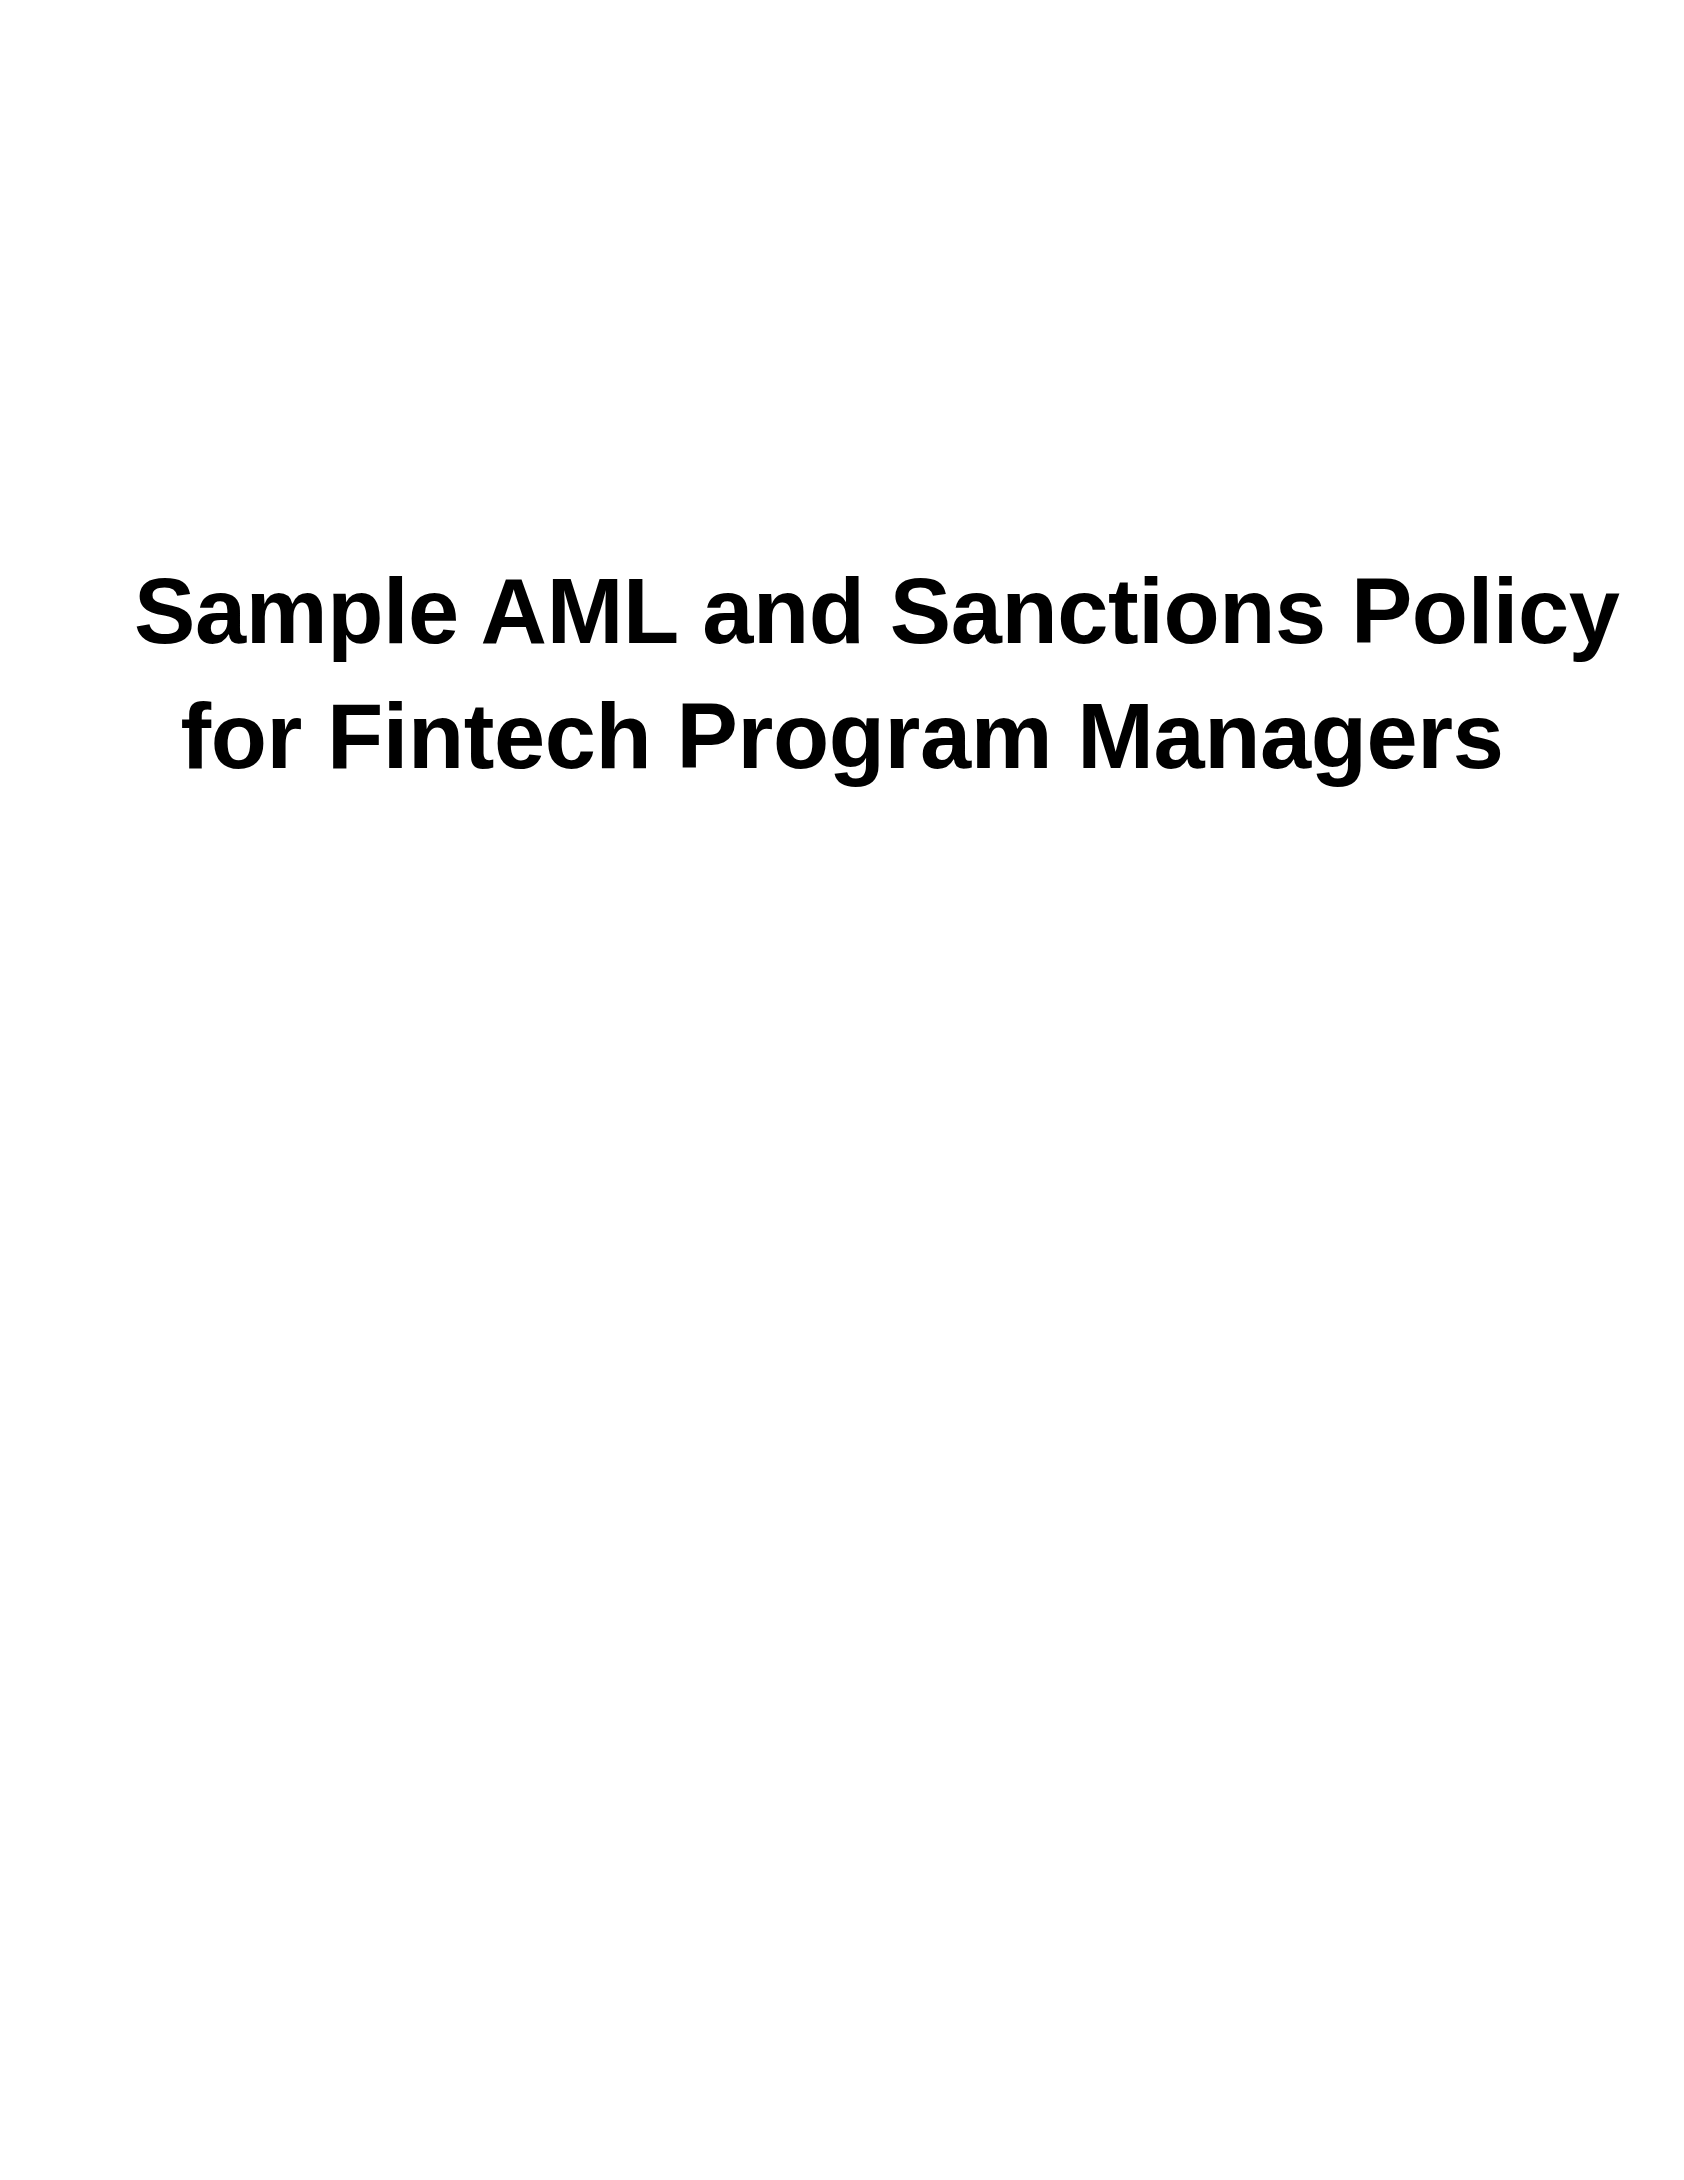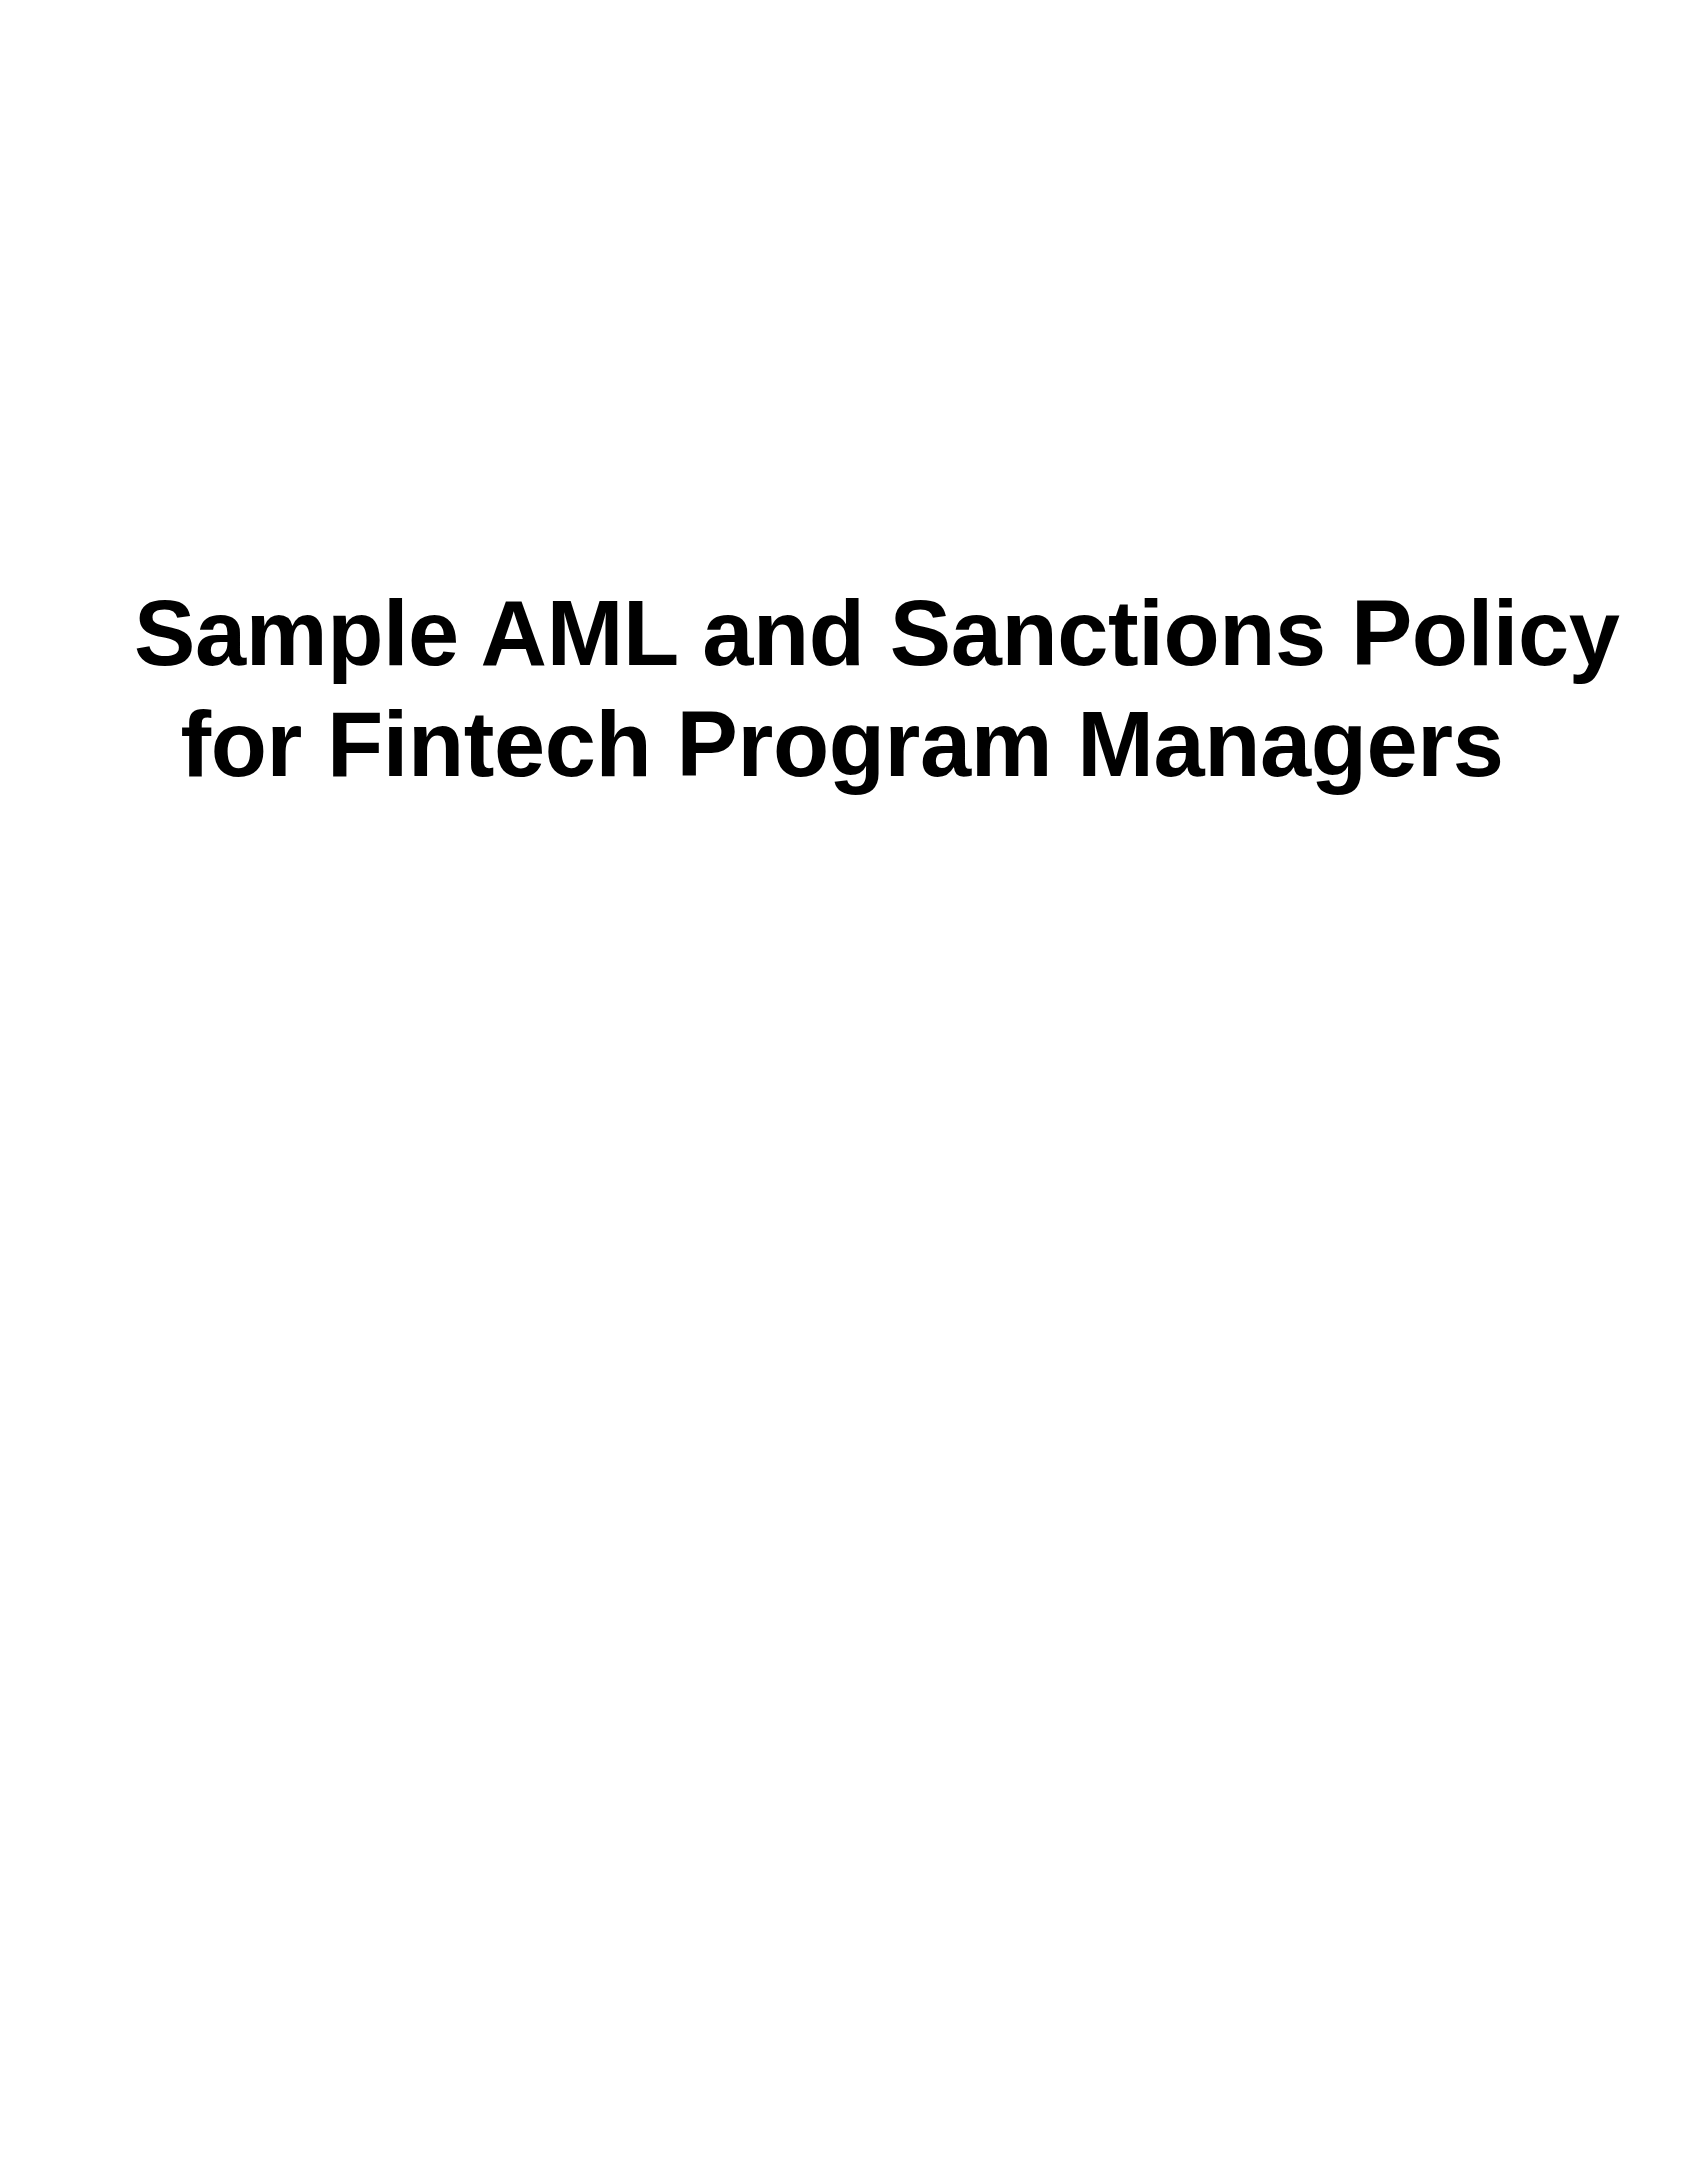--- a/index.html
+++ b/index.html
@@ -20,37 +20,37 @@
     background: #ffffff;
     overflow: hidden;
     box-sizing: border-box;
   }
 
   
   .title-block {
     position: absolute;
     left: 134px;
     right: 135px;
-    top: 580px;
+    top: 558px;
   }
 
   .doc-title-line {
     display: block;
     text-align: center;
     font-family: "Liberation Sans", sans-serif;
     font-weight: bold;
     font-size: 92px;
     line-height: 1.16;
     letter-spacing: -0.4px;
     color: #000000;
     white-space: nowrap;
   }
 
   .doc-title-line.line-2 {
-    margin-top: 4px;
+    margin-top: 18px;
   }
 
   
   .body-area {
     position: absolute;
     left: 134px;
     right: 135px;
     top: 818px;
     bottom: 409px;
   }

